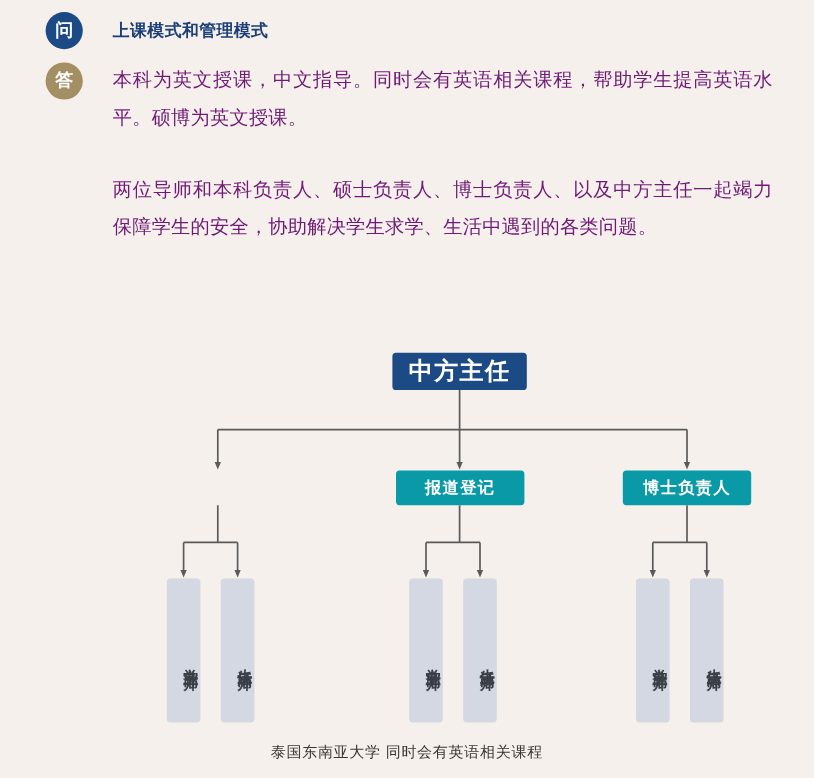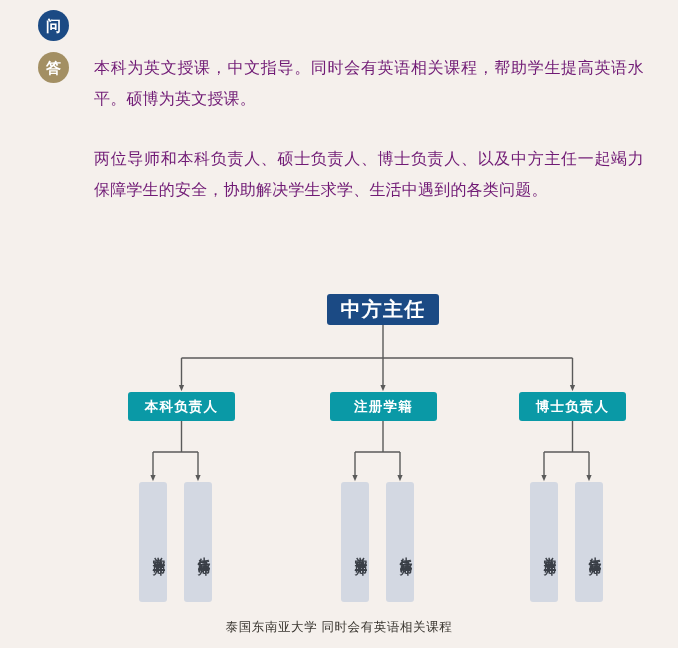--- a/index.html
+++ b/index.html
@@ -166,20 +166,23 @@
     letter-spacing: 0.6px;
   }
 </style>
 </head>
 <body>
 
 <div class="faq-page">
 
   <div class="qa-row question">
     <div class="badge q">问</div>
+    <div class="qa-body">
+      <div class="q-title">上课模式和管理模式</div>
+    </div>
   </div>
 
   <div class="qa-row answer">
     <div class="badge a">答</div>
     <div class="qa-body">
       <p class="a-para">本科为英文授课，中文指导。同时会有英语相关课程，帮助学生提高英语水平。硕博为英文授课。</p>
       <p class="a-para">两位导师和本科负责人、硕士负责人、博士负责人、以及中方主任一起竭力保障学生的安全，协助解决学生求学、生活中遇到的各类问题。</p>
     </div>
   </div>
 
@@ -216,22 +219,21 @@
         <path d="M544,170 L589,170"></path>
         <path d="M544,170 L544,196" marker-end="url(#arrowhead)"></path>
         <path d="M589,170 L589,196" marker-end="url(#arrowhead)"></path>
       </g>
     </svg>
 
     <div class="node-layer">
 
       <div class="node root">中方主任</div>
 
-      <div class="node mid m1">本科负责人</div>
-      <div class="node mid m2">注册学籍</div>
+      <div class="node mid m2">报道登记</div>
       <div class="node mid m3">博士负责人</div>
 
       <div class="node leaf l1a">学业导师</div>
       <div class="node leaf l1b">生活导师</div>
 
       <div class="node leaf l2a">学业导师</div>
       <div class="node leaf l2b">生活导师</div>
 
       <div class="node leaf l3a">学业导师</div>
       <div class="node leaf l3b">生活导师</div>

